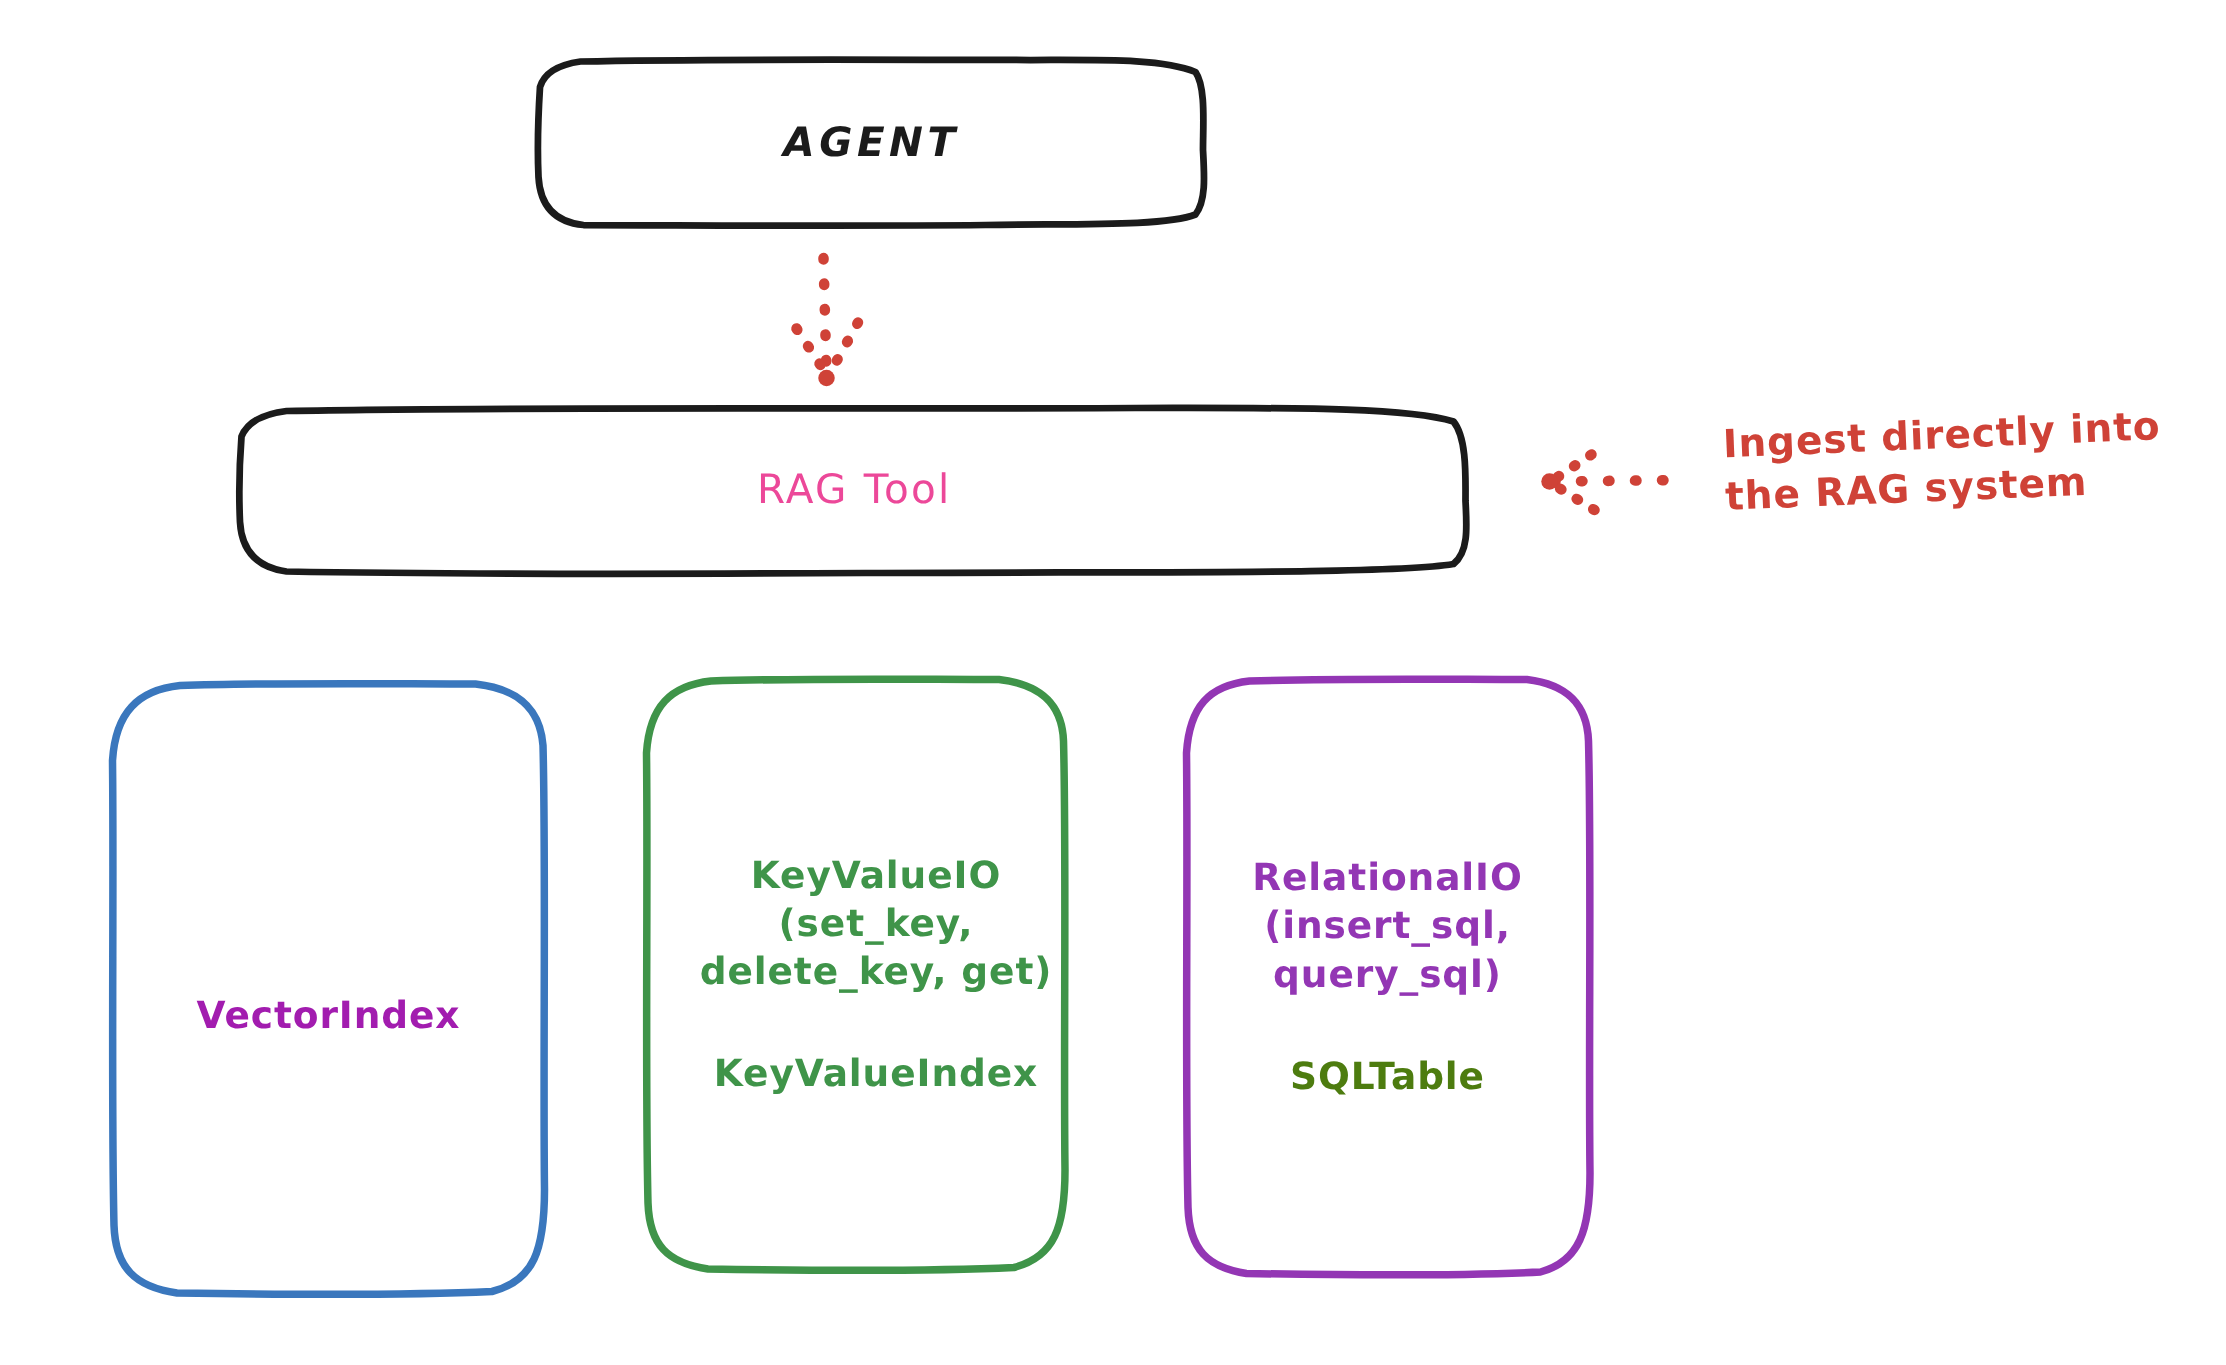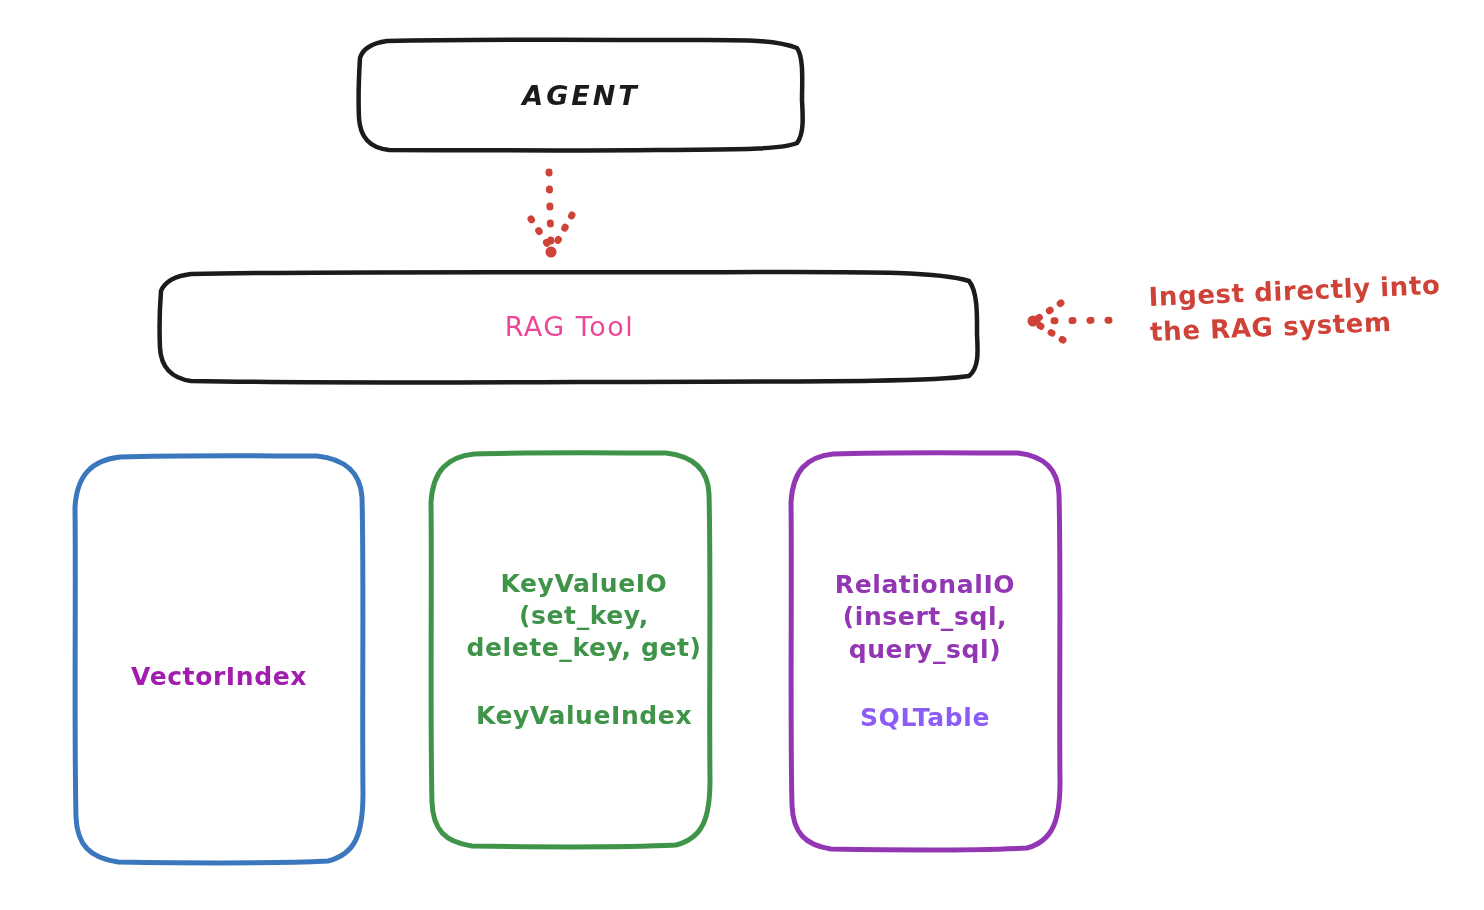--- a/index.html
+++ b/index.html
@@ -155,21 +155,21 @@
     <svg class="node-svg" viewBox="0 0 274 403" preserveAspectRatio="none">
       <path d="M 45 4 C 105 2 178 3 230 3 C 255 6 270 18 271 44
                C 273 118 271 254 272 332 C 272 370 265 391 239 398
                C 178 401 102 400 43 399 C 17 395 5 383 4 355
                C 2 272 4 136 3 52 C 5 21 18 7 45 4 Z" fill="#ffffff" stroke="#9336b4" stroke-width="5" stroke-linecap="round" stroke-linejoin="round"></path>
     </svg>
     <div class="node-body">
       <div class="label label-card" style="color: rgb(147, 54, 180);">RelationalIO
 (insert_sql,
 query_sql)</div>
-      <div class="label label-card spacer-top" style="color: #8b5cf6;">SQLTable</div>
+      <div class="label label-card spacer-top" style="color: #4d7c0f;">SQLTable</div>
     </div>
   </div>
 
   <svg class="arrow-layer" viewBox="0 0 1484 910">
 
     <g>
       <path d="M 549 172 L 551 250" fill="none" stroke="#cf4237" stroke-width="7" stroke-linecap="round" stroke-dasharray="1 16"></path>
       <path d="M 531 219 L 552 251" fill="none" stroke="#cf4237" stroke-width="7" stroke-linecap="round" stroke-dasharray="1 13"></path>
       <path d="M 572 215 L 552 251" fill="none" stroke="#cf4237" stroke-width="7" stroke-linecap="round" stroke-dasharray="1 13"></path>
       <circle cx="551" cy="252" r="5.5" fill="#cf4237"></circle>

